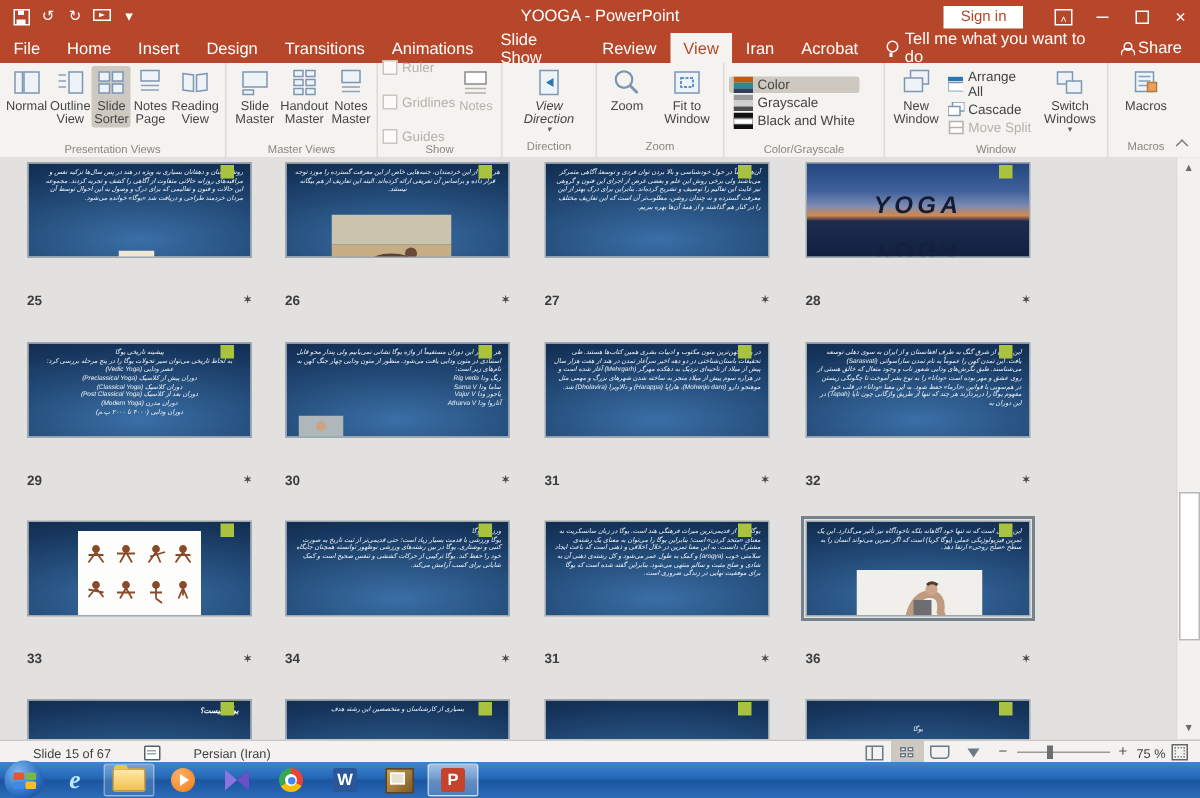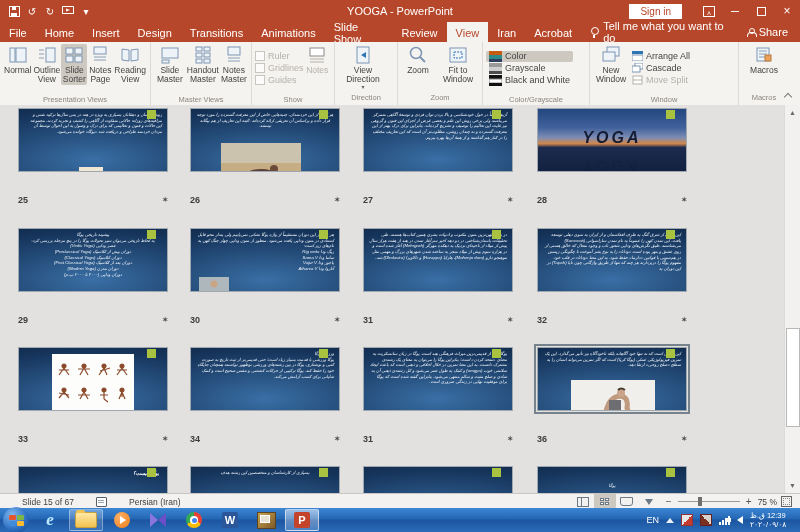--- a/index.html
+++ b/index.html
@@ -32,21 +32,21 @@
   .bulb-ic:after{content:"";position:absolute;left:3px;bottom:0;width:2px;height:3px;background:#fff;}
   
   .ribbon{position:absolute;left:0;top:42px;width:800px;height:63px;background:#f5f3f0;border-bottom:1px solid #cfccc7;display:flex;}
   .rgroup{display:flex;flex-direction:column;border-right:1px solid #ddd9d4;}
   .rgc{height:50px;display:flex;align-items:flex-start;padding:2px 3px 0 3px;}
   .rgl{height:11px;font-size:7.5px;color:#8a857f;text-align:center;position:relative;line-height:11px;}
   .bigbtn{width:36px;padding:1px 1px;display:flex;flex-direction:column;align-items:center;font-size:8.5px;line-height:1.07;color:#444;text-align:center;border-radius:2px;}
   .bigbtn svg{margin-bottom:1px;}
   .bigbtn.sel{background:#cdc8c0;}
   .bigbtn.dis{color:#b5b1ab;}
-  .colstack{display:flex;flex-direction:column;justify-content:center;height:48px;gap:2px;}
+  .colstack{display:flex;flex-direction:column;justify-content:center;height:48px;gap:13px;}
   .chkrow{display:flex;align-items:center;gap:3px;font-size:9px;color:#b5b1ab;}
   .cb{width:8px;height:8px;border:1px solid #c9c5bf;background:#fcfbfa;}
   .smallrow{display:flex;align-items:center;gap:3px;font-size:9px;color:#444;padding:0 3px;border-radius:2px;}
   .smallrow.sel{background:#cdc8c0;}
   .smallrow.dis{color:#b5b1ab;}
   .caret{font-size:6px;color:#666;}
   .collapse-chev{position:absolute;right:8px;top:91px;width:8px;height:8px;}
   .collapse-chev:before{content:"";position:absolute;left:1px;top:3px;width:5px;height:5px;border-left:1px solid #7a7a7a;border-top:1px solid #7a7a7a;transform:rotate(45deg);}
   
   .sorter{position:absolute;left:0;top:105px;width:800px;height:388px;background:#e2e1e0;overflow:hidden;}
@@ -284,21 +284,21 @@
               <line x1="3" y1="14" x2="17" y2="14" stroke="#b5b1ab"></line>
               <line x1="3" y1="17" x2="17" y2="17" stroke="#b5b1ab"></line>
             </svg>
           <span>Notes</span>
           </div>
       </div>
       <div class="rgl">Show</div>
     </div>
 
     <div class="rgroup" style="width:62px">
-      <div class="rgc" style="justify-content:flex-start;width:100%;box-sizing:border-box;">
+      <div class="rgc" style="justify-content:center;width:100%;box-sizing:border-box;font-style:italic;">
         <div class="bigbtn" style="width:48px">
           <svg width="20" height="20" viewBox="0 0 20 20">
               <rect class="st" x="4" y="2" width="12" height="16"></rect>
               <path d="M13 7 L8 10 L13 13 Z" fill="#2e75b6"></path>
             </svg>
           <span>View Direction</span>
             <span class="caret">▾</span>
           </div>
       </div>
       <div class="rgl">Direction</div>
@@ -381,20 +381,28 @@
             <span>Cascade</span>
             </div>
           <div class="smallrow dis">
             <svg width="11" height="10" viewBox="0 0 11 10">
                 <rect x="1" y="1" width="9" height="8" fill="#fff" stroke="#b5b1ab"></rect>
                 <line x1="1" y1="5" x2="10" y2="5" stroke="#b5b1ab"></line>
               </svg>
             <span>Move Split</span>
             </div>
         </div>
+        <div class="bigbtn" style="width:42px">
+          <svg width="20" height="20" viewBox="0 0 20 20">
+              <rect class="st" x="2" y="3" width="10" height="8"></rect>
+              <rect class="st" x="8" y="9" width="10" height="8"></rect>
+            </svg>
+          <span>Switch Windows</span>
+            <span class="caret">▾</span>
+          </div>
       </div>
       <div class="rgl">Window</div>
     </div>
 
     <div class="rgroup" style="width:50px;border-right:none;">
       <div class="rgc" style="justify-content:center;width:100%;box-sizing:border-box;">
         <div class="bigbtn" style="width:34px">
           <svg width="20" height="20" viewBox="0 0 20 20">
               <rect class="st" x="3" y="3" width="12" height="13"></rect>
               <line class="ln" x1="5" y1="6" x2="13" y2="6"></line>
@@ -701,32 +709,15 @@
       </div>
     <div class="ticon">
         <span class="word-ic">W</span>
       </div>
     <div class="ticon">
         <span class="photo-ic"></span>
       </div>
     <div class="ticon active">
         <span class="ppt-ic">P</span>
       </div>
-    <div class="tray">
-      <span class="en">EN</span>
-      <span class="up"></span>
-      <span class="tri-a"></span>
-      <span class="tri-b"></span>
-      <span class="sigbars">
-          <i style="height:3px"></i>
-          <i style="height:5px"></i>
-          <i style="height:7px"></i>
-          <i style="height:9px"></i>
-        </span>
-      <span class="spk"></span>
-      <span class="clock">
-        <span>12:39 ق.ظ</span>
-        <span>۲۰۲۰/۰۹/۰۸</span>
-      </span>
-    </div>
   </div>
 
 </div>
 
 </body></html>

